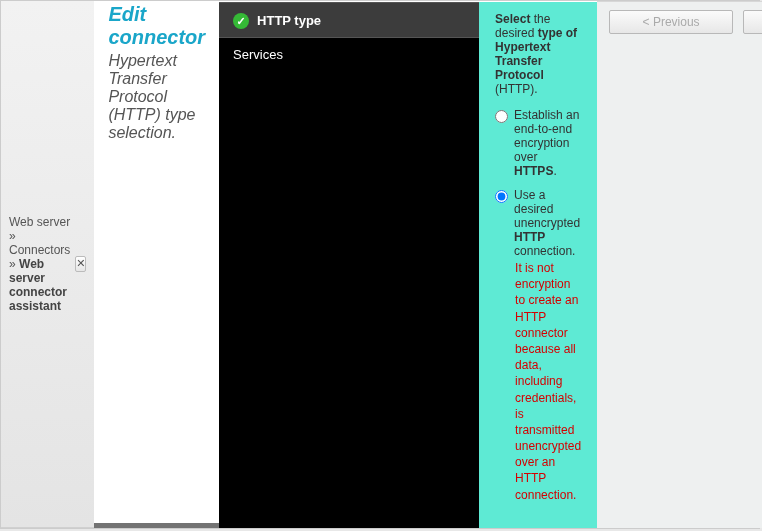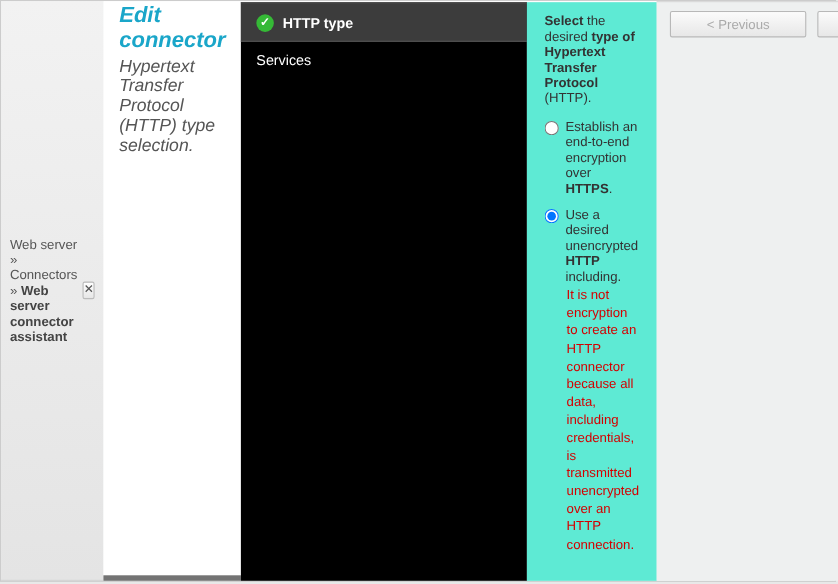--- a/index.html
+++ b/index.html
@@ -196,21 +196,21 @@
       <label class="option">
         <input type="radio" name="httptype" style="">
         <span class="lbl">
           <span>Establish an end-to-end encryption over </span><b>HTTPS</b><span>.</span>
         </span>
       </label>
 
       <label class="option" style="margin-bottom:2px">
         <input type="radio" name="httptype" checked="" style="">
         <span class="lbl">
-          <span>Use a desired unencrypted </span><b>HTTP</b><span> including.</span>
+          <span>Use a desired unencrypted </span><b>HTTP</b><span> connection.</span>
         </span>
       </label>
       <div class="warning">It is not encryption to create an HTTP connector because all data, including credentials, is transmitted unencrypted over an HTTP connection.</div>
     </div>
   </div>
 
   <div class="footer">
     <button disabled="">&lt; Previous</button>
     <button>Next &gt;</button>
     <button>Cancel</button>

